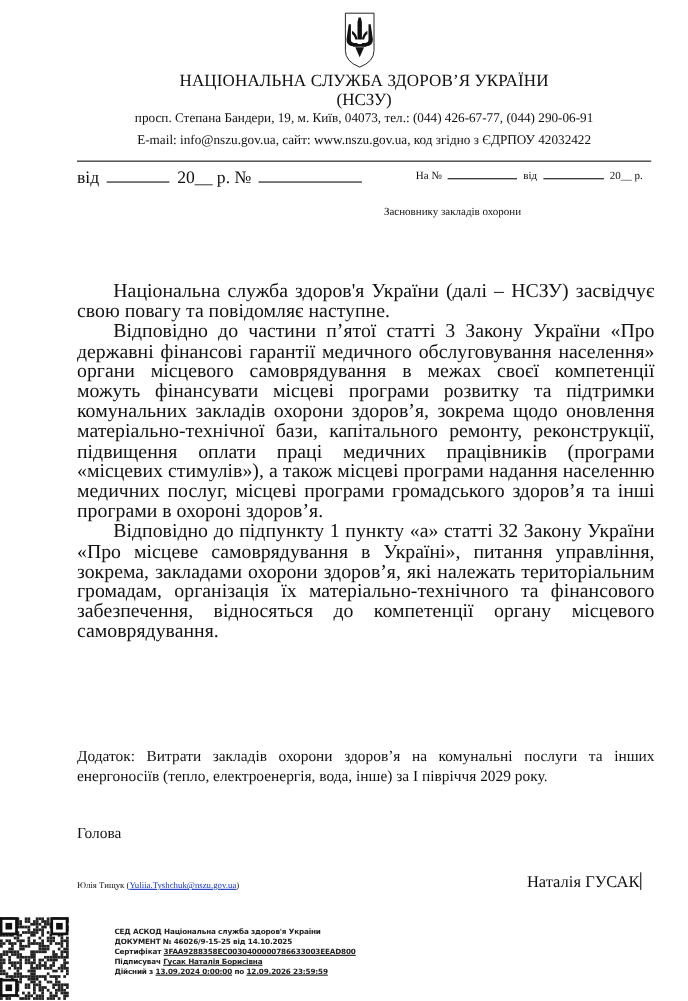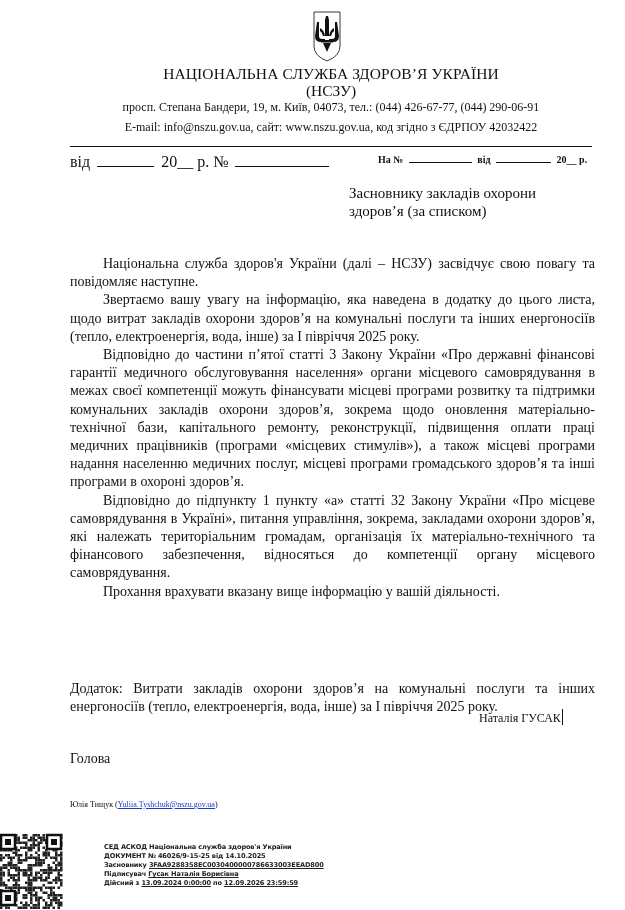--- a/index.html
+++ b/index.html
@@ -5,28 +5,28 @@
   html, body { margin:0; padding:0; background:#ffffff; }
   body { width:625px; height:910px; position:relative; overflow:hidden; color:#111; font-family:"Liberation Serif", serif; }
   .abs { position:absolute; }
   .emblem { left:312px; top:10px; width:30px; height:52px; }
   .org-title { left:0; width:662px; top:65px; text-align:center; font-size:15.5px; letter-spacing:0.1px; }
   .org-abbr { left:0; width:662px; top:82px; text-align:center; font-size:15.5px; }
   .addr { left:0; width:662px; top:100px; text-align:center; font-size:12px; }
   .contacts { left:0; width:662px; top:120px; text-align:center; font-size:12px; }
   .rule { left:70px; top:146px; width:522px; height:0; border-top:1.3px solid #111; }
   .date-left { left:70px; top:153px; font-size:16px; }
-  .date-right { left:378px; top:153px; font-size:10px;font-weight:bold; }
+  .date-right { left:378px; top:153px; font-size:10px; }
   .blank { display:inline-block; border-bottom:1px solid #111; height:9px; vertical-align:baseline; margin:0 3px; }
-  .recipient { left:349px; top:184px; width:240px; font-size:15px; line-height:18px; }
-  .body-text { left:70px; top:255px; width:525px; font-size:14px; line-height:18.2px; text-align:justify; }
+  .recipient { left:349px; top:184px; width:240px; font-size:10px; line-height:18px; }
+  .body-text { left:70px; top:255px; width:525px; font-size:18px; line-height:18.2px; text-align:justify; }
   .body-text p { margin:0; text-indent:33px; }
   .attachment { left:70px; top:680px; width:525px; font-size:14px; line-height:18.2px; text-align:justify; }
   .sign-role { left:70px; top:751px; font-size:14px; }
-  .sign-name { left:479px; top:709px; font-size:12px; }
+  .sign-name { left:479px; top:793px; font-size:15px; }
   .cursor { display:inline-block; width:1px; height:16px; background:#111; vertical-align:-3px; margin-left:1px; }
   .executor { left:70px; top:800px; font-size:8px;text-align:right; }
   .executor a { color:#1a37c8; text-decoration:underline; }
   .qr { left:0; top:832px; width:64px; height:78px; }
   .stamp { left:76px; top:843px; font-family:"DejaVu Sans", sans-serif; font-size:6.6px; line-height:9px; font-weight:bold; color:#222; letter-spacing:-0.15px;margin-left:28px; }
   .stamp .u { text-decoration:underline; }
 </style>
 </head>
 <body>
 
@@ -61,32 +61,29 @@
 <div class="abs date-right">
   <span>На №</span>
   <span class="blank" style="width:63px"></span>
   <span>від</span>
   <span class="blank" style="width:55px"></span>
   <span>20__ р.</span>
 </div>
 
 <div class="abs recipient">
   <div>Засновнику закладів охорони</div>
-  <div>здоров’я (за списком)</div>
 </div>
 
 <div class="abs body-text">
   <p>Національна служба здоров'я України (далі – НСЗУ)  засвідчує свою повагу та повідомляє наступне.</p>
-  <p>Звертаємо вашу увагу на інформацію, яка наведена в додатку до цього листа, щодо витрат закладів охорони здоров’я на комунальні послуги та інших енергоносіїв (тепло, електроенергія, вода, інше) за І півріччя 2025 року.</p>
   <p>Відповідно до частини п’ятої статті 3 Закону України «Про державні фінансові гарантії медичного обслуговування населення» органи місцевого самоврядування в межах своєї компетенції можуть фінансувати місцеві програми розвитку та підтримки комунальних закладів охорони здоров’я, зокрема щодо оновлення матеріально-технічної бази, капітального ремонту, реконструкції, підвищення оплати праці медичних працівників (програми «місцевих стимулів»), а також місцеві програми надання населенню медичних послуг, місцеві програми громадського здоров’я та інші програми в охороні здоров’я.</p>
   <p>Відповідно до підпункту 1 пункту «а» статті 32 Закону України «Про місцеве самоврядування в Україні», питання управління, зокрема, закладами охорони здоров’я, які належать територіальним громадам, організація їх матеріально-технічного та фінансового забезпечення, відносяться до компетенції органу місцевого самоврядування.</p>
-  <p>Прохання врахувати вказану вище інформацію у вашій діяльності.</p>
-</div>
-
-<div class="abs attachment">Додаток: Витрати закладів охорони здоров’я на комунальні послуги та інших енергоносіїв (тепло, електроенергія, вода, інше) за І півріччя 2025 року.</div>
+</div>
+
+<div class="abs attachment">Додаток: Витрати закладів охорони здоров’я на комунальні послуги та інших енергоносіїв (тепло, електроенергія, вода, інше) за І півріччя 2029 року.</div>
 
 <div class="abs sign-role">Голова</div>
 <div class="abs sign-name"><span>Наталія ГУСАК</span><span class="cursor"></span></div>
 
 <div class="abs executor">
   <span>Юлія Тищук</span>
   (<a>Yuliia.Tyshchuk@nszu.gov.ua</a>)
 </div>
 
 <div class="abs qr">
@@ -511,21 +508,21 @@
       <rect x="51" y="7" width="6" height="6" fill="#111"></rect>
       <rect x="1" y="59" width="14" height="14" fill="#fff" stroke="#111" stroke-width="2.5"></rect>
       <rect x="5" y="63" width="6" height="6" fill="#111"></rect>
     </svg>
 </div>
 
 <div class="abs stamp">
   <div>СЕД АСКОД Національна служба здоров'я України</div>
   <div>ДОКУМЕНТ № 46026/9-15-25 від 14.10.2025</div>
   <div>
-    <span>Засновнику</span>
+    <span>Сертифікат</span>
     <span class="u">3FAA9288358EC0030400000786633003EEAD800</span>
   </div>
   <div>
     <span>Підписувач</span>
     <span class="u">Гусак Наталія Борисівна</span>
   </div>
   <div>
     <span>Дійсний з</span>
     <span class="u">13.09.2024 0:00:00</span>
     <span>по</span>

